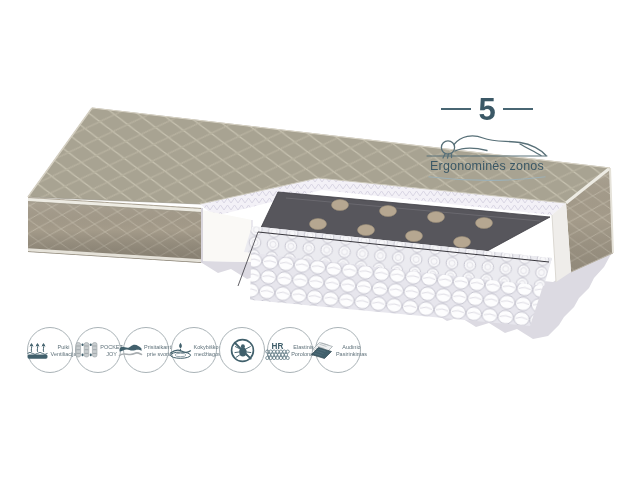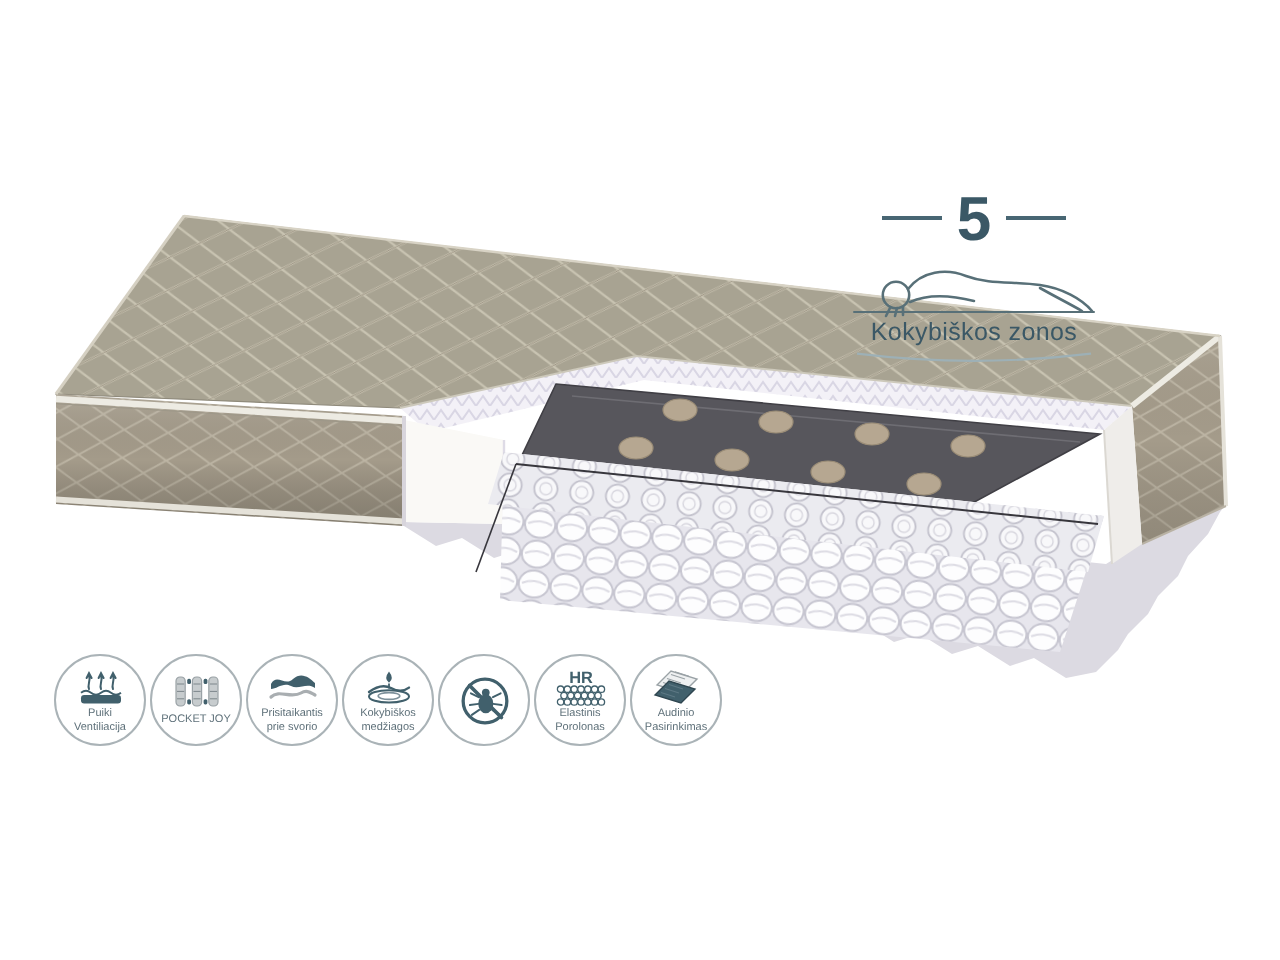--- a/index.html
+++ b/index.html
@@ -12,21 +12,21 @@
   .badge-top{display:flex;align-items:center;justify-content:center;gap:7px;height:34px;}
   .badge-top .rule{width:30px;height:1.5px;background:#486673;}
   .badge-number{font-size:31px;font-weight:bold;line-height:1;color:#3b5866;}
   .badge-person{display:block;margin:0 auto;width:126px;height:34px;}
   .badge-label{font-size:12.5px;letter-spacing:.2px;color:#3b5866;margin-top:-1px;}
   .badge-underline{display:block;margin:2px auto 0;width:134px;height:9px;}
 
   
   .features{position:absolute;left:27px;top:327px;display:flex;gap:2px;}
   .feat{width:46px;height:46px;box-sizing:border-box;border:1.3px solid #aab3b7;border-radius:50%;
-        background:#fff;display:flex;flex-direction:column;align-items:center;justify-content:center;}
+        background:#fff;display:flex;align-items:center;justify-content:center;}
   .feat .glyph{width:27px;height:20px;flex:none;}
   .feat .glyph-big{width:29px;height:29px;flex:none;}
   .feat .lbl{font-size:5.5px;line-height:1.12;color:#5f717a;text-align:center;max-width:38px;
              margin-top:1px;word-break:normal;}
 </style>
 </head>
 <body>
 
 <div class="stage">
 
@@ -140,21 +140,21 @@
       <span class="rule"></span>
     </div>
     <svg class="badge-person" viewBox="0 0 126 34" fill="none" stroke="#587078" stroke-width="1.3" stroke-linecap="round">
       <path d="M3,30 L123,30" stroke-width="1"></path>
       <circle cx="24" cy="21.5" r="6.6"></circle>
       <path d="M21,28 l-2,4 M24.5,28 l-1,4 M27.5,27.5 l0,4"></path>
       <path d="M30,18.5 C37,9.5 49,8 59,12 C71,16.5 83,14.5 96,16.5 C107,18 117,23.5 122,29.5"></path>
       <path d="M31,25 C41,20.5 53,22 63,24.5"></path>
       <path d="M96,18 C103,22 111,26 117,29.5"></path>
     </svg>
-    <div class="badge-label">Kokybiškos zonos</div>
+    <div class="badge-label">Ergonominės zonos</div>
     <svg class="badge-underline" viewBox="0 0 136 10">
       <path d="M3,2 Q68,10 133,2" fill="none" stroke="#9db0b6" stroke-width="1.2"></path>
     </svg>
   </div>
 
   <div class="features">
 
     <div class="feat">
       <svg class="glyph" viewBox="0 0 26 20">
         <rect x="3" y="14.5" width="20" height="4.2" rx="1.6" fill="#41606c"></rect>

